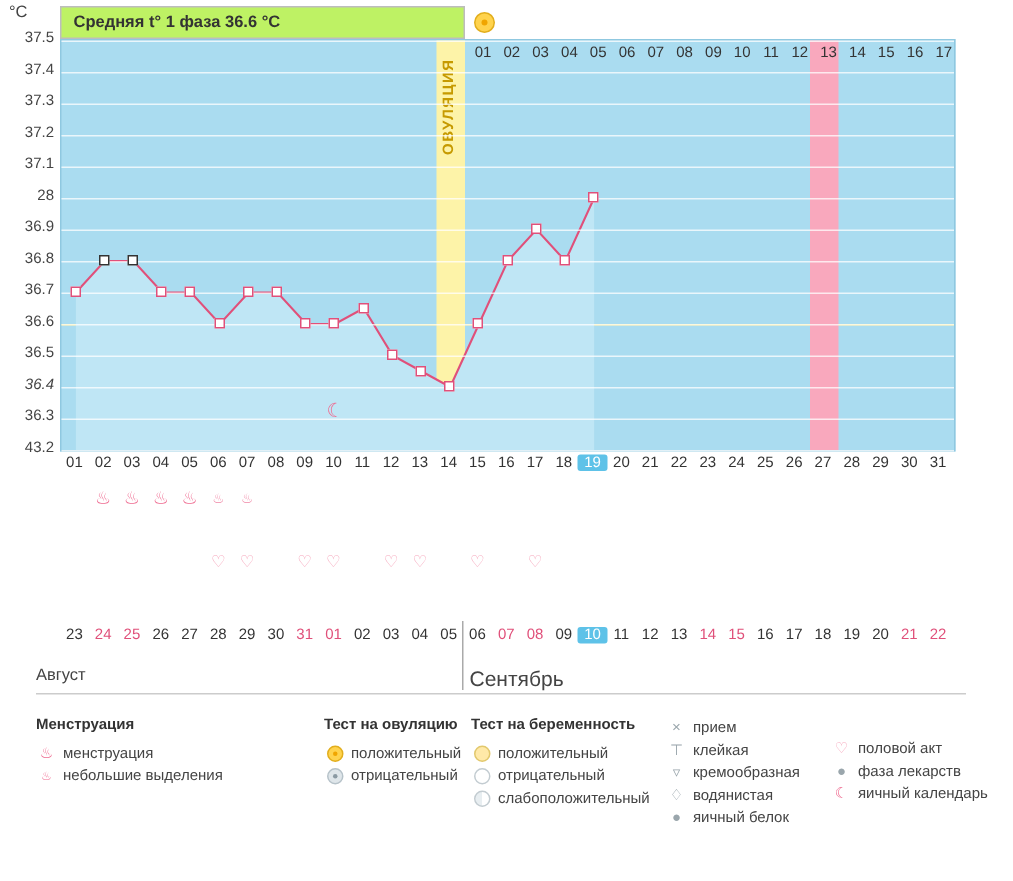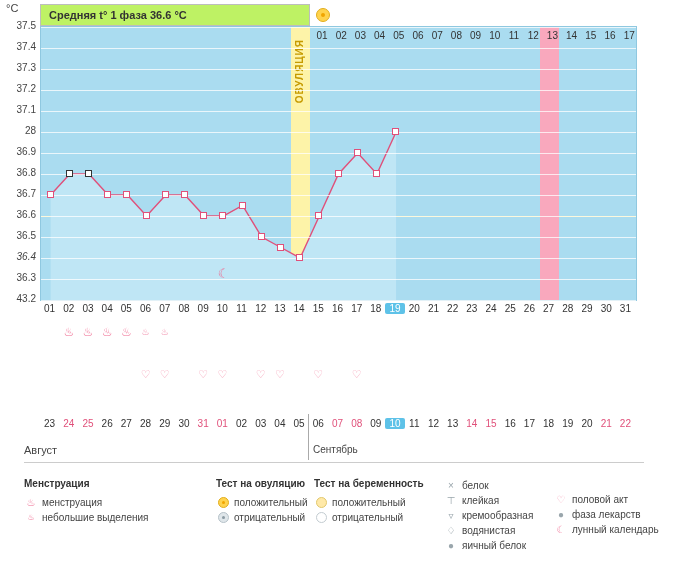--- a/index.html
+++ b/index.html
@@ -38,21 +38,21 @@
   #mensrow{position:absolute;left:40px;top:325px;width:597px;height:18px;}
   #sexrow{position:absolute;left:40px;top:368px;width:597px;height:16px;}
   .msym{position:absolute;top:0;width:20px;text-align:center;color:#ef6d92;font-size:12px;line-height:14px;}
   .ssym{position:absolute;top:0;width:20px;text-align:center;color:#f6a8bd;font-size:11px;}
 
   
   #calrow{position:absolute;left:40px;top:418px;width:597px;height:18px;}
   #calrow span{position:absolute;top:0;width:20px;text-align:center;font-size:10px;}
   #calvline{position:absolute;left:308px;top:414px;width:1px;height:46px;background:#aaa;}
   #mon1{position:absolute;left:24px;top:444px;font-size:11px;color:#444;}
-  #mon2{position:absolute;left:313px;top:444px;font-size:10px;color:#444;}
+  #mon2{position:absolute;left:313px;top:444px;font-size:14px;color:#444;}
   #hr{position:absolute;left:24px;top:462px;width:620px;height:1px;background:#ccc;}
 
   
   #legend{position:absolute;left:24px;top:478px;width:640px;font-size:10px;color:#444;}
   .lcol{position:absolute;top:0;}
   .ltitle{font-size:10px;color:#333;font-weight:bold;margin-bottom:6px;}
   .lrow{position:relative;height:15px;line-height:15px;padding-left:18px;white-space:nowrap;}
   .lico{position:absolute;left:0;top:0;width:14px;text-align:center;line-height:15px;}
   .o-yes{display:inline-block;width:11px;height:11px;border-radius:50%;background:#ffd34d;border:1px solid #e2ae1d;box-sizing:border-box;position:relative;top:2px;}
   .o-yes:after{content:"";position:absolute;left:3px;top:3px;width:3px;height:3px;border-radius:50%;background:#f0a500;}
@@ -276,26 +276,30 @@
   <div class="lcol" style="left:290px;width:130px;">
     <div class="ltitle">Тест на беременность</div>
     <div class="lrow">
       <span class="lico"><i class="p-yes"></i></span>
       <span>положительный</span>
     </div>
     <div class="lrow">
       <span class="lico"><i class="p-no"></i></span>
       <span>отрицательный</span>
     </div>
+    <div class="lrow">
+      <span class="lico"><i class="p-half"></i></span>
+      <span>слабоположительный</span>
+    </div>
   </div>
 
   <div class="lcol" style="left:420px;width:110px;">
     <div class="lrow">
       <span class="lico" style="color:#9aa6ac;">×</span>
-      <span>белок</span>
+      <span>прием</span>
     </div>
     <div class="lrow">
       <span class="lico" style="color:#9aa6ac;">⊤</span>
       <span>клейкая</span>
     </div>
     <div class="lrow">
       <span class="lico" style="color:#9aa6ac;">▿</span>
       <span>кремообразная</span>
     </div>
     <div class="lrow">
@@ -312,16 +316,16 @@
     <div class="lrow">
       <span class="lico heart">♡</span>
       <span>половой акт</span>
     </div>
     <div class="lrow">
       <span class="lico" style="color:#9aa6ac;">●</span>
       <span>фаза лекарств</span>
     </div>
     <div class="lrow">
       <span class="lico moon">☾</span>
-      <span>лунный календарь</span>
+      <span>яичный календарь</span>
     </div>
   </div>
 </div>
 
 </body></html>

